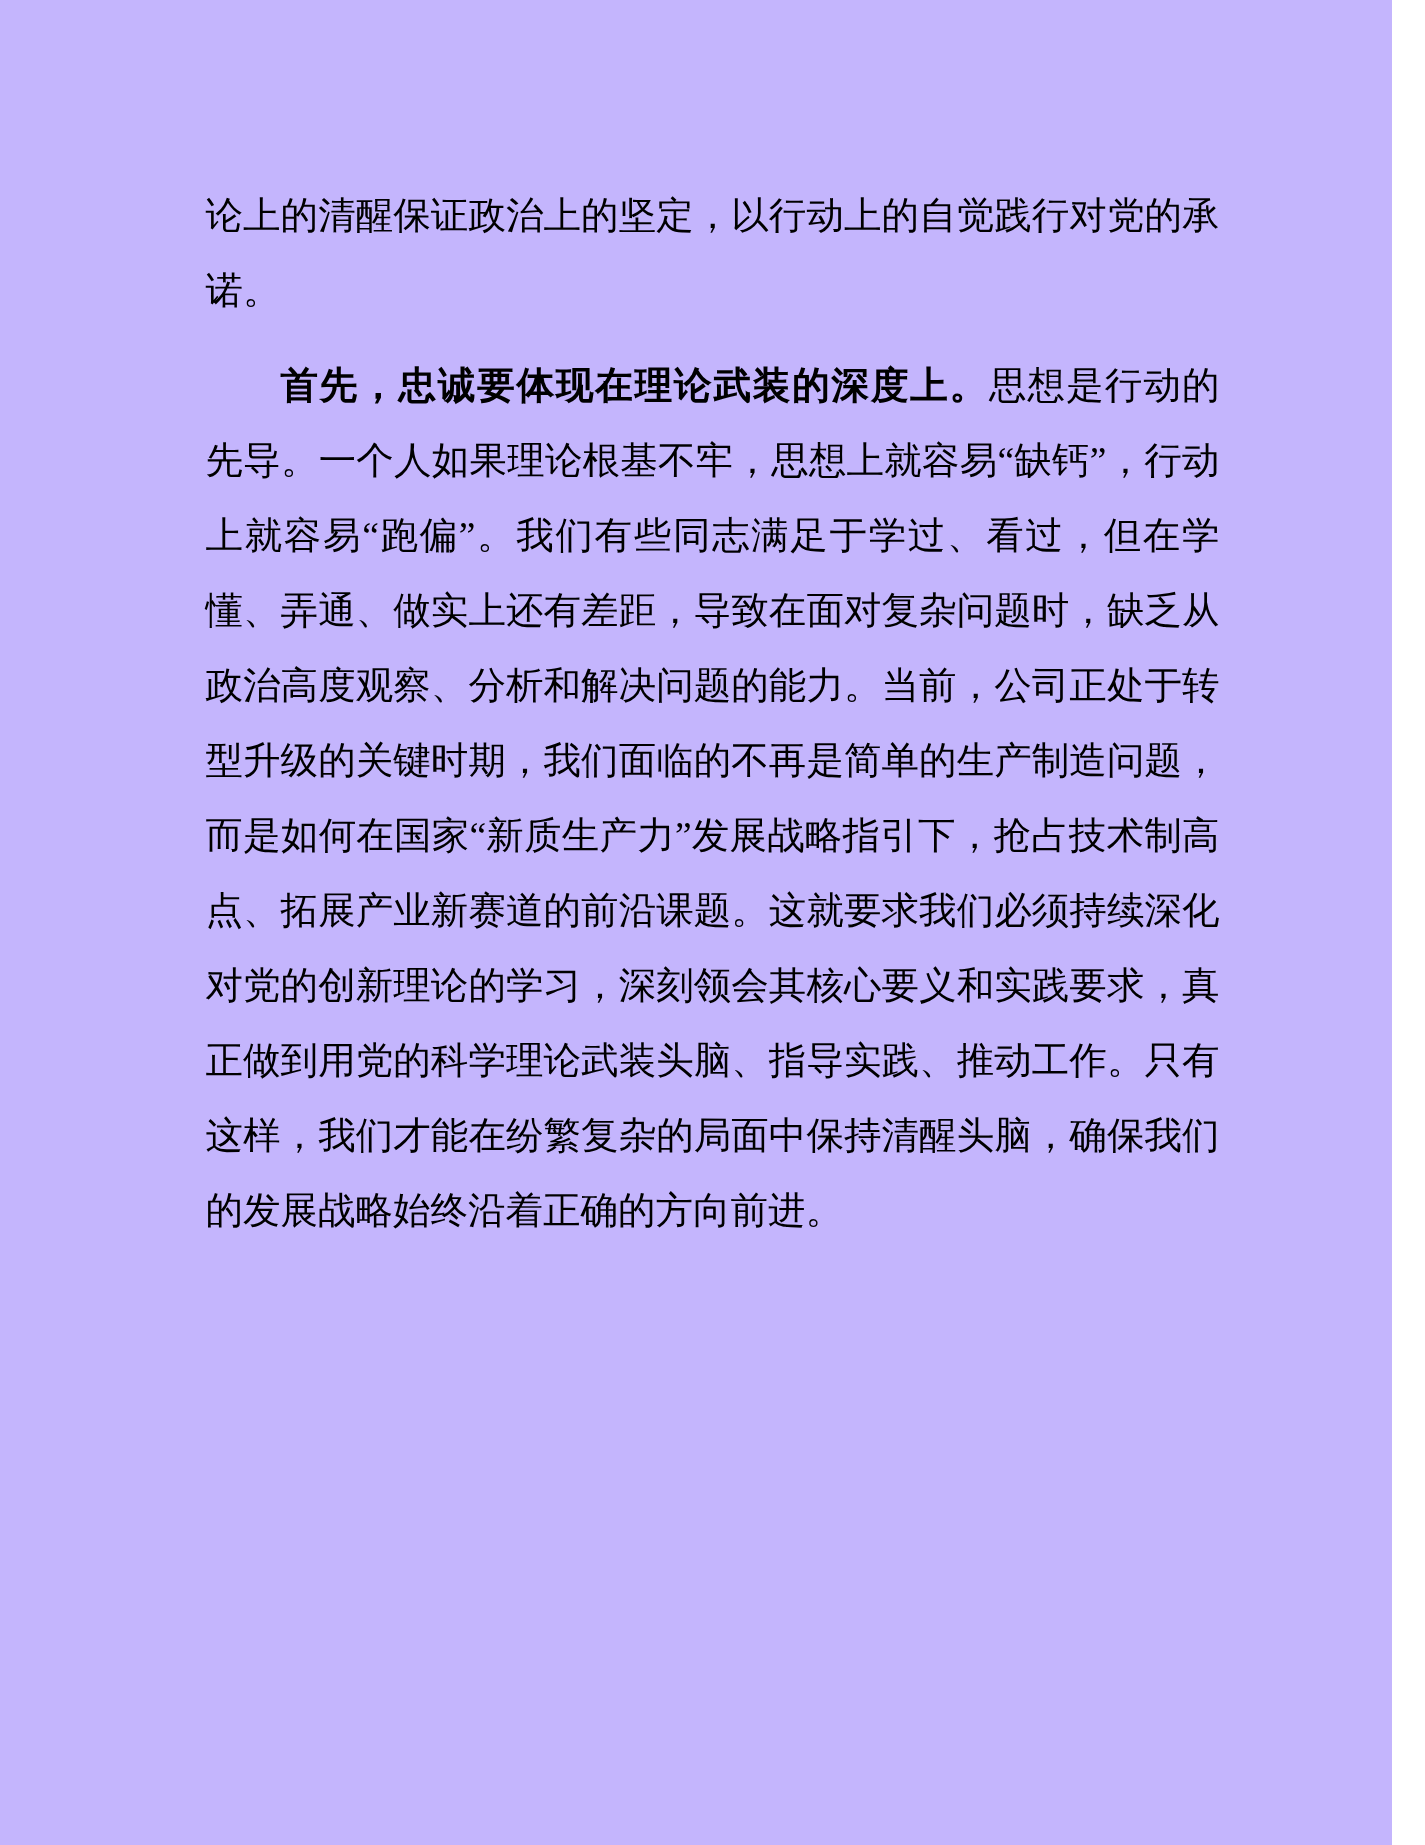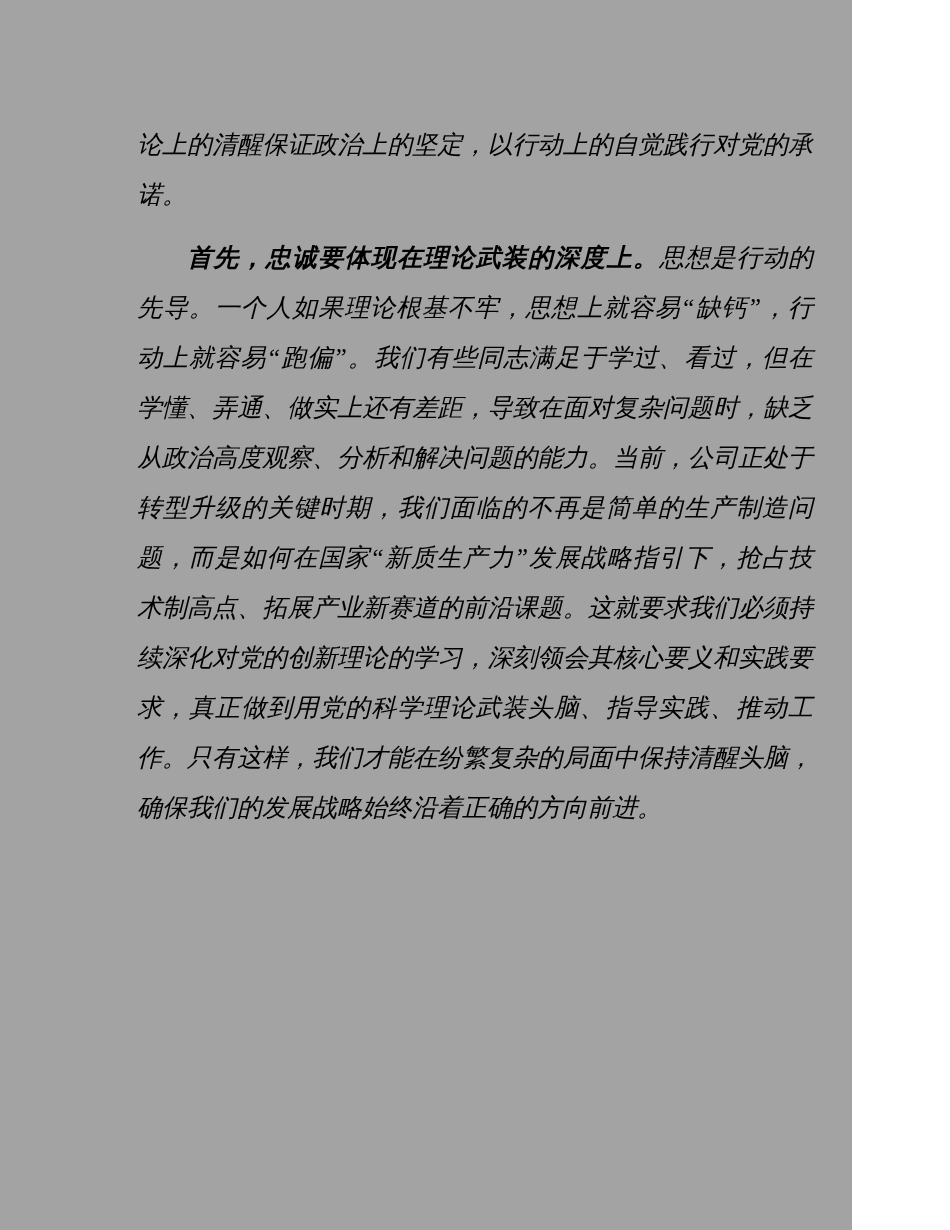--- a/index.html
+++ b/index.html
@@ -2,25 +2,24 @@
 <html><head>
 <meta charset="utf-8">
 <style>
   html, body {
     margin: 0;
     padding: 0;
     background: #ffffff;
   }
   .page {
     position: relative;
-    width: 852px;
+    width: 928px;
     height: 1230px;
-    background: #a3a3a3;
+    background: #c4b5fd;
     overflow: hidden;
-    font-style: italic;
   }
   .content {
     position: absolute;
     left: 137px;
     top: 120px;
     width: 676px;
     color: #000000;
   }
   .para {
     margin: 0 0 12px 0;

